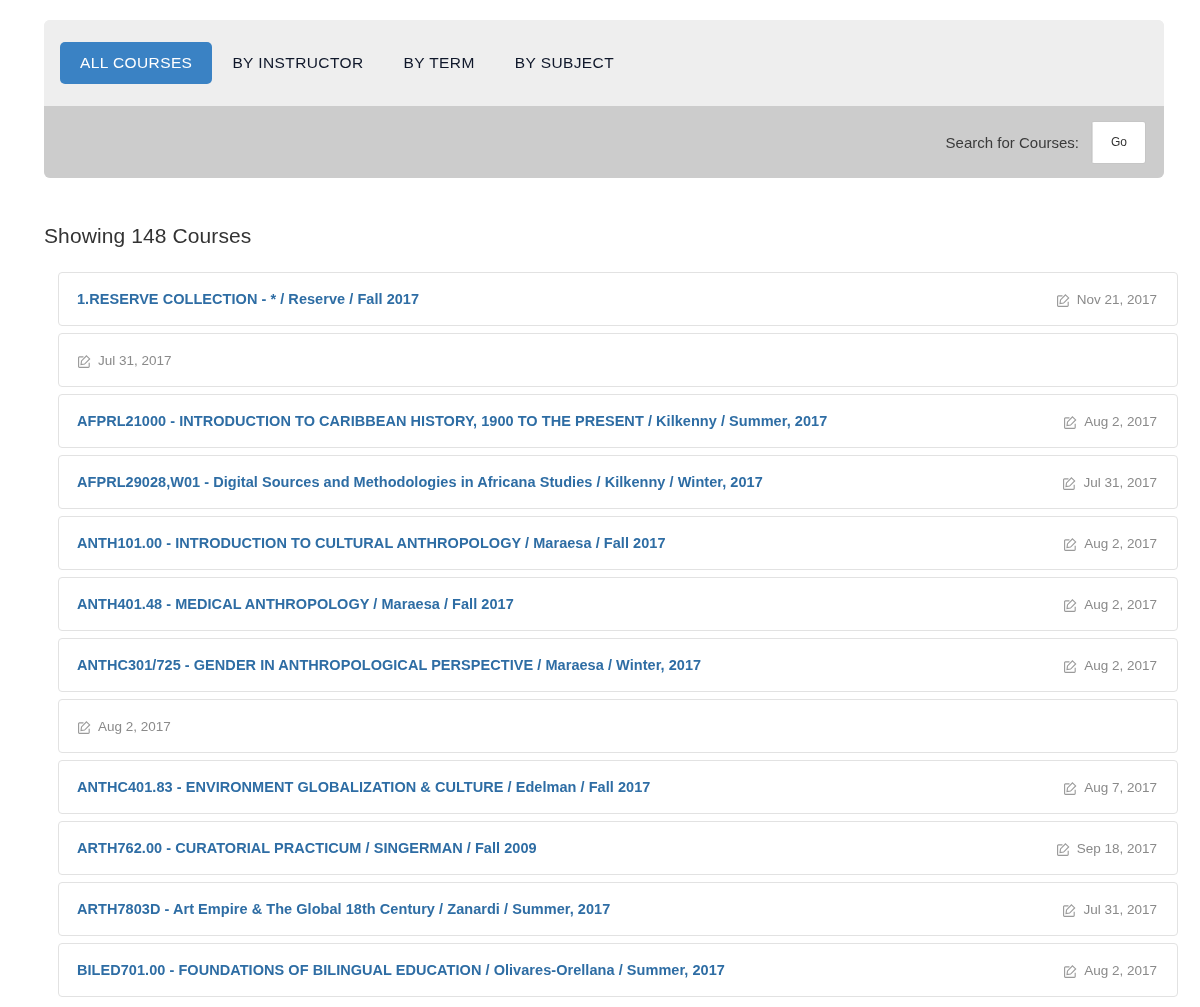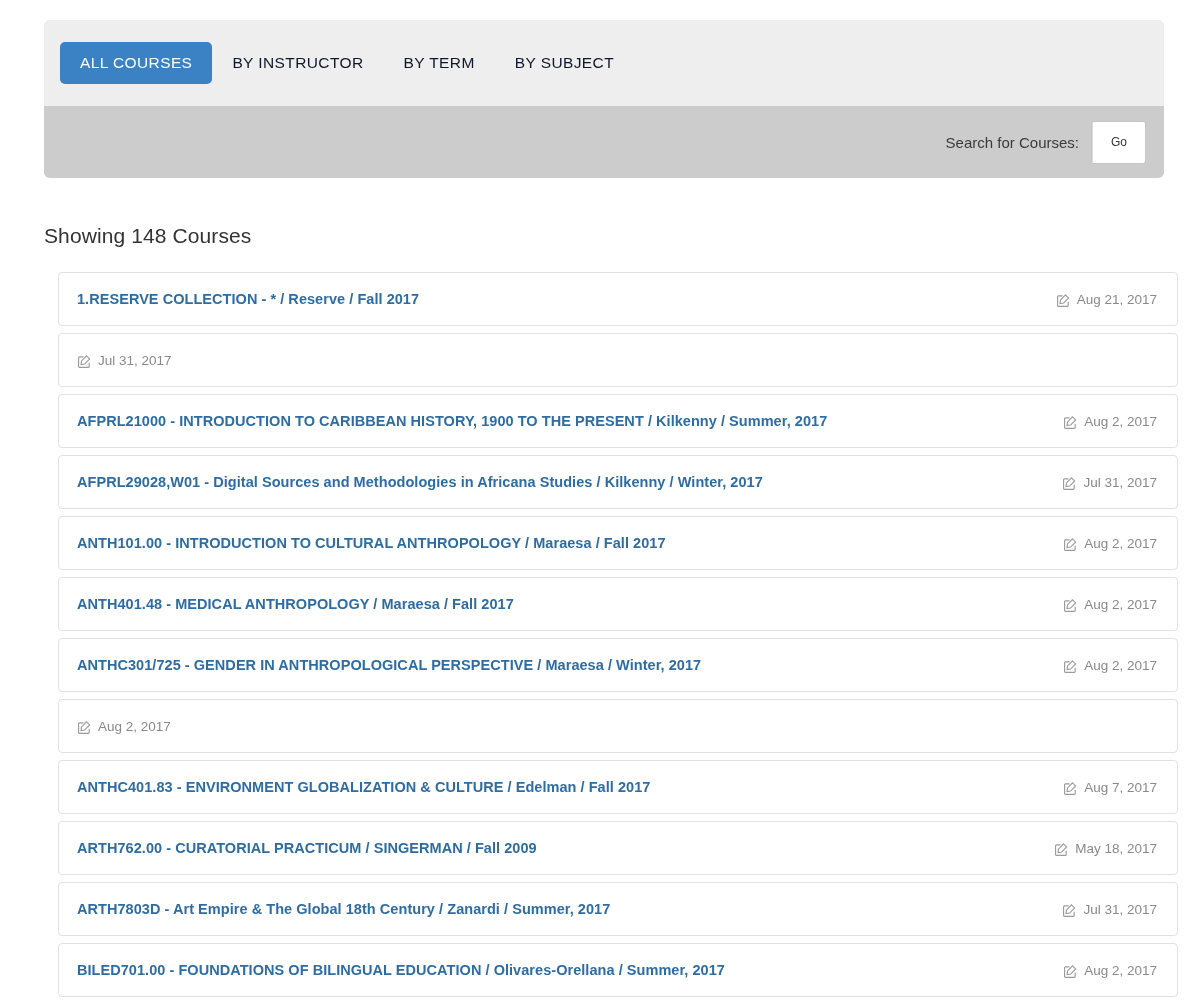--- a/index.html
+++ b/index.html
@@ -205,21 +205,21 @@
 
     <div class="course-row">
       <div class="course-title">1.RESERVE COLLECTION - * / Reserve / Fall 2017</div>
       <div class="course-meta">
         <span class="edit-icon">
             <svg viewBox="0 0 16 16" width="15" height="15" fill="none" stroke="#9a9a9a" stroke-width="1.2">
               <path d="M13 9.2V13.4a.9.9 0 0 1-.9.9H2.6a.9.9 0 0 1-.9-.9V4a.9.9 0 0 1 .9-.9h4.3"></path>
               <path d="M10.1 1.9l3.4 3.4-5.4 5.4-3.8.5.5-3.8z" fill="none"></path>
             </svg>
           </span>
-        <span class="course-date">Aug 21, 2017</span>
+        <span class="course-date">Nov 21, 2017</span>
       </div>
     </div>
 
     <div class="course-row">
       <div class="course-meta">
         <span class="edit-icon">
             <svg viewBox="0 0 16 16" width="15" height="15" fill="none" stroke="#9a9a9a" stroke-width="1.2">
               <path d="M13 9.2V13.4a.9.9 0 0 1-.9.9H2.6a.9.9 0 0 1-.9-.9V4a.9.9 0 0 1 .9-.9h4.3"></path>
               <path d="M10.1 1.9l3.4 3.4-5.4 5.4-3.8.5.5-3.8z" fill="none"></path>
             </svg>
@@ -320,21 +320,21 @@
 
     <div class="course-row">
       <div class="course-title">ARTH762.00 - CURATORIAL PRACTICUM / SINGERMAN / Fall 2009</div>
       <div class="course-meta">
         <span class="edit-icon">
             <svg viewBox="0 0 16 16" width="15" height="15" fill="none" stroke="#9a9a9a" stroke-width="1.2">
               <path d="M13 9.2V13.4a.9.9 0 0 1-.9.9H2.6a.9.9 0 0 1-.9-.9V4a.9.9 0 0 1 .9-.9h4.3"></path>
               <path d="M10.1 1.9l3.4 3.4-5.4 5.4-3.8.5.5-3.8z" fill="none"></path>
             </svg>
           </span>
-        <span class="course-date">May 18, 2017</span>
+        <span class="course-date">Sep 18, 2017</span>
       </div>
     </div>
 
     <div class="course-row">
       <div class="course-title">ARTH7803D - Art Empire &amp; The Global 18th Century / Zanardi / Summer, 2017</div>
       <div class="course-meta">
         <span class="edit-icon">
             <svg viewBox="0 0 16 16" width="15" height="15" fill="none" stroke="#9a9a9a" stroke-width="1.2">
               <path d="M13 9.2V13.4a.9.9 0 0 1-.9.9H2.6a.9.9 0 0 1-.9-.9V4a.9.9 0 0 1 .9-.9h4.3"></path>
               <path d="M10.1 1.9l3.4 3.4-5.4 5.4-3.8.5.5-3.8z" fill="none"></path>

